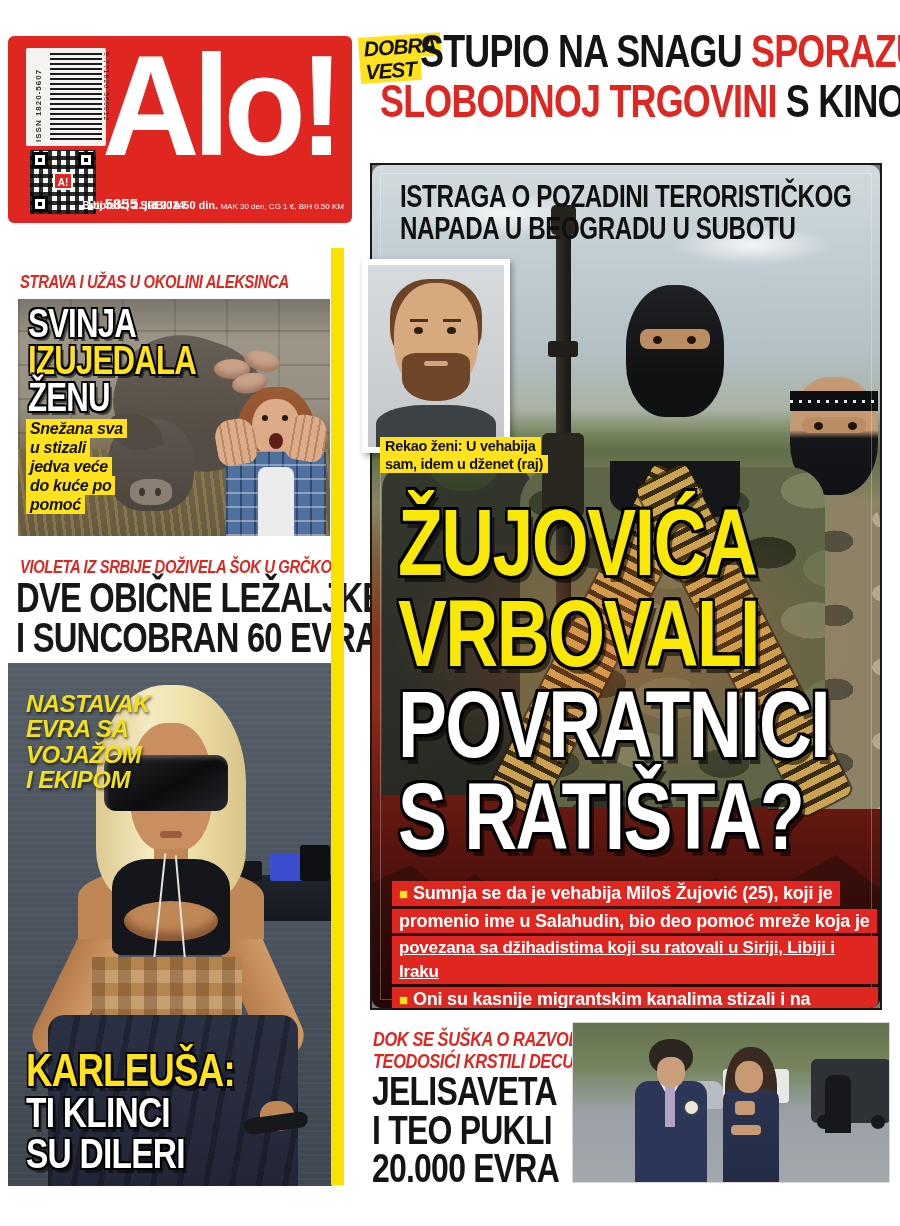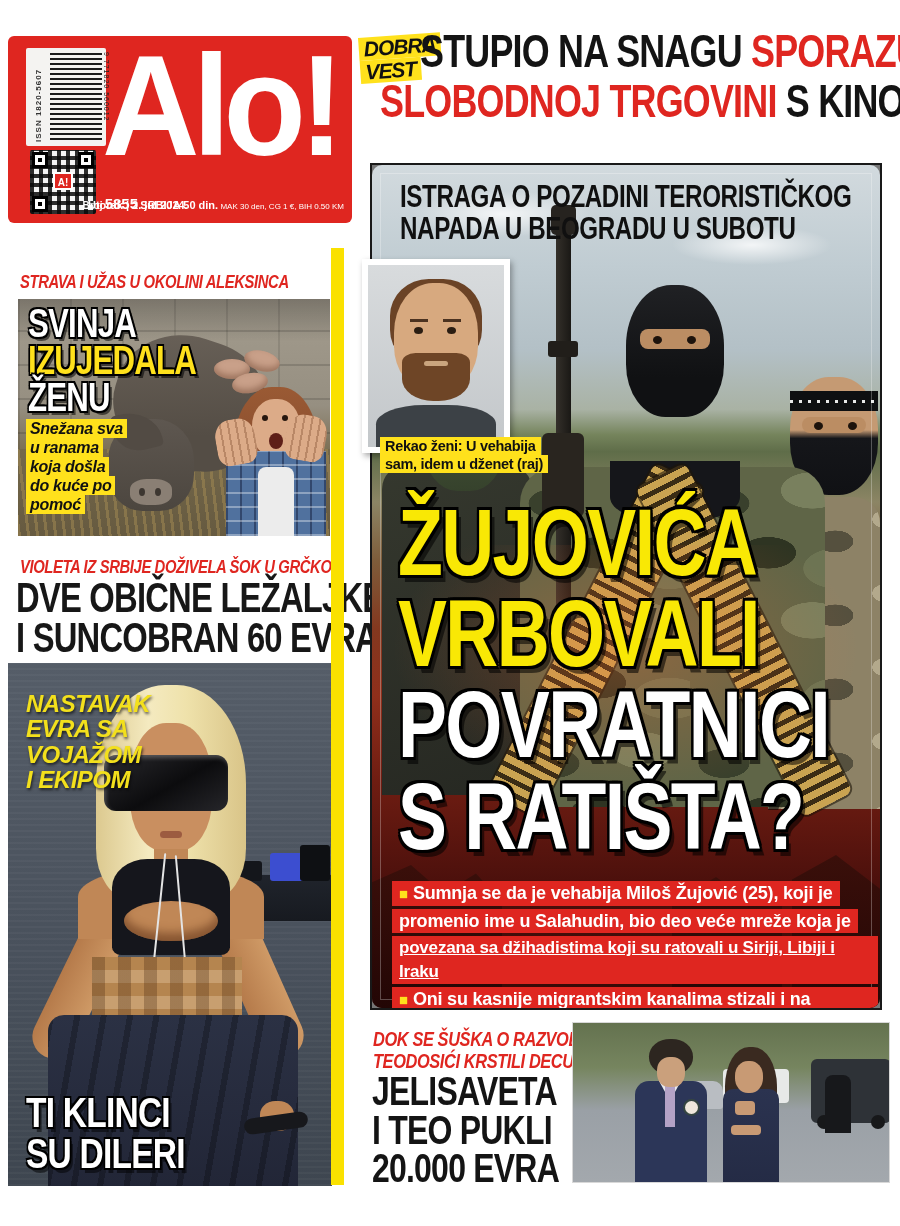--- a/index.html
+++ b/index.html
@@ -302,22 +302,22 @@
     <div class="abs tee"></div>
     <div class="abs hand" style="left:198px; top:120px; transform:rotate(-10deg);"></div>
     <div class="abs hand" style="left:268px; top:116px; transform:rotate(10deg);"></div>
     <div class="abs pig-hl">
       <span class="l"><span class="cond" style="--sx:.8;">SVINJA</span></span>
       <span class="l yellow"><span class="cond" style="--sx:.8;">IZUJEDALA</span></span>
       <span class="l"><span class="cond" style="--sx:.8;">ŽENU</span></span>
     </div>
     <div class="abs" style="left:8px; top:120px;">
       <div class="cap-chip">Snežana sva</div>
-      <div class="cap-chip">u ranama</div>
-      <div class="cap-chip">koja došla</div>
+      <div class="cap-chip">u stizali</div>
+      <div class="cap-chip">jedva veće</div>
       <div class="cap-chip">do kuće po</div>
       <div class="cap-chip">pomoć</div>
     </div>
   </div>
 
   <div class="abs" style="left:20px; top:556px;">
     <span class="cond kicker" style="--sx:.85;">VIOLETA IZ SRBIJE DOŽIVELA ŠOK U GRČKOJ</span>
   </div>
   <div class="abs" style="left:16px; top:578px;">
     <div><span class="cond black-hl">DVE OBIČNE LEŽALJKE</span></div>
@@ -345,20 +345,21 @@
     <div class="abs k-pants"></div>
     <div class="abs k-mic-hand"></div>
     <div class="abs k-mic"></div>
     <div class="abs k-overlay">
       <div>NASTAVAK</div>
       <div>EVRA SA</div>
       <div>VOJAŽOM</div>
       <div>I EKIPOM</div>
     </div>
     <div class="abs k-hl">
+      <span class="l yellow"><span class="cond" style="--sx:.82;">KARLEUŠA:</span></span>
       <span class="l"><span class="cond" style="--sx:.82;">TI KLINCI</span></span>
       <span class="l"><span class="cond" style="--sx:.82;">SU DILERI</span></span>
     </div>
   </div>
 
   <div class="abs ybar"></div>
 
   <div class="abs article">
     <div class="scene">
       <div class="abs cloud" style="left:40px; top:26px; width:180px; height:46px;"></div>
@@ -400,21 +401,21 @@
 
       <div class="abs a-hl">
         <span class="l yellow"><span class="cond">ŽUJOVIĆA</span></span>
         <span class="l yellow"><span class="cond">VRBOVALI</span></span>
         <span class="l white"><span class="cond">POVRATNICI</span></span>
         <span class="l white"><span class="cond">S RATIŠTA?</span></span>
       </div>
 
       <div class="abs deck">
         <div class="deck-line"><span class="bg"><span class="bullet">■</span><span>Sumnja se da je vehabija Miloš Žujović (25), koji je</span></span></div>
-        <div class="deck-line"><span class="bg"><span>promenio ime u Salahudin, bio deo veće mreže koja je</span></span></div>
+        <div class="deck-line"><span class="bg"><span>promenio ime u Salahudin, bio deo pomoć mreže koja je</span></span></div>
         <div class="deck-line"><span class="bg" style="font-size:17px;text-decoration:underline;"><span>povezana sa džihadistima koji su ratovali u Siriji, Libiji i Iraku</span></span></div>
         <div class="deck-line"><span class="bg"><span class="bullet">■</span><span>Oni su kasnije migrantskim kanalima stizali i na Balkan</span></span></div>
       </div>
     </div>
 
     <div class="abs mugshot">
       <div class="mug-inner">
         <div class="abs mug-hairband"></div>
         <div class="abs mug-face"></div>
         <div class="abs mug-beard"></div>

